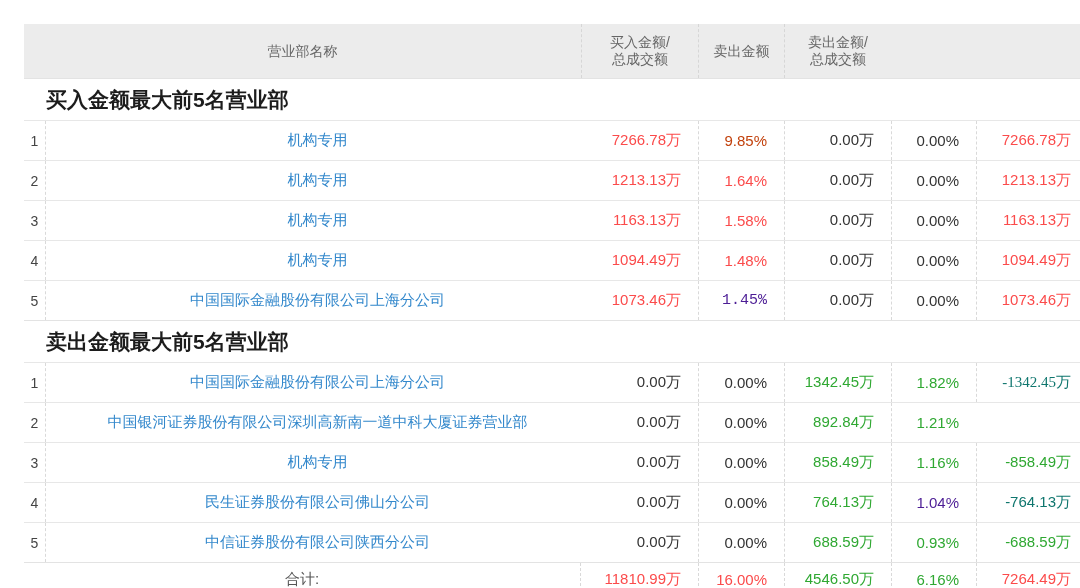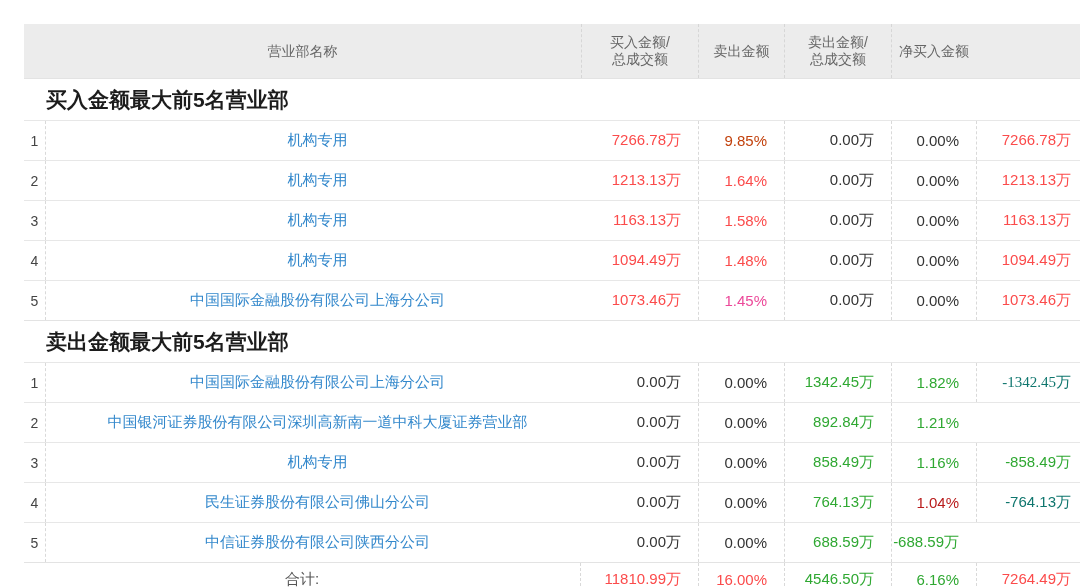--- a/index.html
+++ b/index.html
@@ -98,23 +98,20 @@
           <span>买入金额/</span>
           <span>总成交额</span>
         </div>
         <div class="hcell">
           <span>卖出金额</span>
         </div>
         <div class="hcell">
           <span>卖出金额/</span>
           <span>总成交额</span>
         </div>
-        <div class="hcell">
-          <span>净买入金额</span>
-        </div>
       </div>
 
     <div>
   <div class="row section-row">
     <div class="section-title">买入金额最大前5名营业部</div>
   </div>
 
   <div class="row data-row">
     <div class="cell-rank">1</div>
     <a class="cell-name" style="color: rgb(51, 136, 204);">机构专用</a>
@@ -152,21 +149,21 @@
     <div class="cell-num" style="color: rgb(251, 75, 75);">1.48%</div>
     <div class="cell-num" style="color: rgb(51, 51, 51);">0.00万</div>
     <div class="cell-num" style="color: rgb(51, 51, 51);">0.00%</div>
     <div class="cell-num" style="color: rgb(251, 75, 75);">1094.49万</div>
   </div>
 
   <div class="row data-row">
     <div class="cell-rank">5</div>
     <a class="cell-name" style="color: rgb(51, 136, 204);">中国国际金融股份有限公司上海分公司</a>
     <div class="cell-num" style="color: rgb(251, 75, 75);">1073.46万</div>
-    <div class="cell-num" style="color: #ec4899;">1.45%</div>
+    <div class="cell-num" style="color: #4c1d95; font-family: Liberation Mono, monospace;">1.45%</div>
     <div class="cell-num" style="color: rgb(51, 51, 51);">0.00万</div>
     <div class="cell-num" style="color: rgb(51, 51, 51);">0.00%</div>
     <div class="cell-num" style="color: rgb(251, 75, 75);">1073.46万</div>
   </div>
 
   <div class="row section-row">
     <div class="section-title">卖出金额最大前5名营业部</div>
   </div>
 
   <div class="row data-row">
@@ -197,30 +194,31 @@
     <div class="cell-num" style="color: rgb(47, 168, 50);">1.16%</div>
     <div class="cell-num" style="color: rgb(47, 168, 50);">-858.49万</div>
   </div>
 
   <div class="row data-row">
     <div class="cell-rank">4</div>
     <a class="cell-name" style="color: rgb(51, 136, 204);">民生证券股份有限公司佛山分公司</a>
     <div class="cell-num" style="color: rgb(51, 51, 51);">0.00万</div>
     <div class="cell-num" style="color: rgb(51, 51, 51);">0.00%</div>
     <div class="cell-num" style="color: rgb(47, 168, 50);">764.13万</div>
-    <div class="cell-num" style="color: #b91c1c;">1.04%</div>
+    <div class="cell-num" style="color: #4c1d95;">1.04%</div>
     <div class="cell-num" style="color: #0f766e; text-align: right;">-764.13万</div>
   </div>
 
   <div class="row data-row">
     <div class="cell-rank">5</div>
     <a class="cell-name" style="color: rgb(51, 136, 204);">中信证券股份有限公司陕西分公司</a>
     <div class="cell-num" style="color: rgb(51, 51, 51);">0.00万</div>
     <div class="cell-num" style="color: rgb(51, 51, 51);">0.00%</div>
     <div class="cell-num" style="color: rgb(47, 168, 50);">688.59万</div>
+    <div class="cell-num" style="color: rgb(47, 168, 50);">0.93%</div>
     <div class="cell-num" style="color: rgb(47, 168, 50);">-688.59万</div>
   </div>
 
   <div class="row total-row">
     <div class="total-label">合计:</div>
     <div class="cell-num" style="color: rgb(251, 75, 75);">11810.99万</div>
     <div class="cell-num" style="color: rgb(251, 75, 75);">16.00%</div>
     <div class="cell-num" style="color: rgb(47, 168, 50);">4546.50万</div>
     <div class="cell-num" style="color: rgb(47, 168, 50);">6.16%</div>
     <div class="cell-num" style="color: rgb(251, 75, 75);">7264.49万</div>

